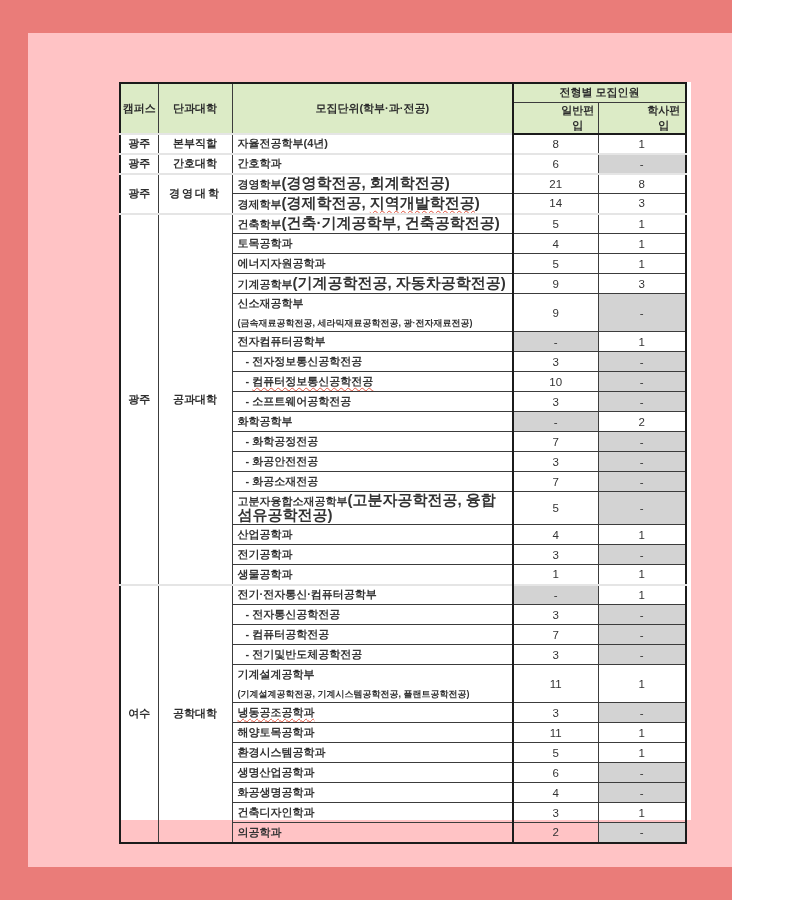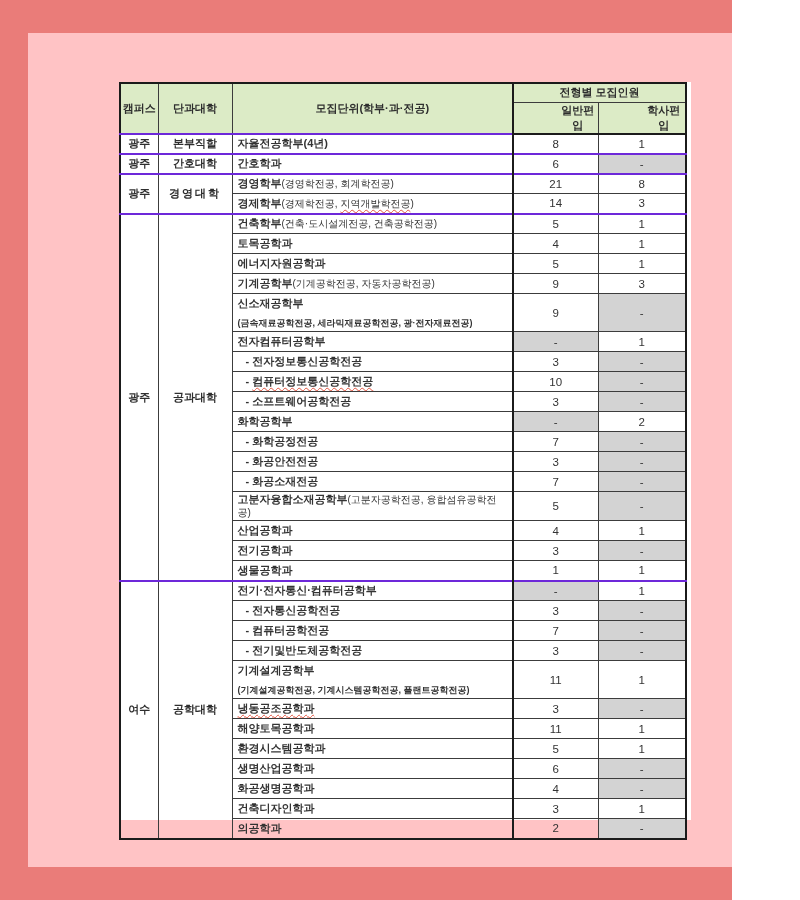--- a/index.html
+++ b/index.html
@@ -27,29 +27,29 @@
   .adm th, .adm td { border:1px solid #3c3c3c; padding:0; overflow:hidden; }
   .adm thead th {
     background:var(--header-bg,#dcebc6);
     font-size:11px; font-weight:700; text-align:center; color:#2e2e2e;
   }
   .adm thead tr.h1 { height:19px; }
   .adm thead tr.h2 { height:18px; }
   .adm thead tr.h2 th { border-bottom:2px solid #1b1b1b;padding-left:44px; }
   .adm tbody tr { height:20px; }
   .adm tbody tr.tall { height:38px; }
-  .adm tbody tr.group-start td { border-top:2px solid #6d28d9; }
+  .adm tbody tr.group-start td { border-top:2px solid #e5e5e5; }
   .cg { border-left:2px solid #1b1b1b !important; }
   .campus-cell, .college-cell {
     text-align:center; font-size:11px; font-weight:700; color:#2e2e2e;
   }
   .college-cell.spread { letter-spacing:2px; }
   td.unit { font-size:11px; font-weight:600; padding:1px 3px 1px 5px; line-height:13px; }
   td.unit.ind { padding-left:13px; }
-  td.unit .paren { font-size:10px; font-weight:400; }
+  td.unit .paren { font-size:15px; font-weight:700; }
   td.unit .l2 { font-size:9px; font-weight:600; line-height:10px; margin-top:8px; }
   .squig {
     text-decoration:underline;
     text-decoration-style:wavy;
     text-decoration-color:var(--spell-underline,#e2543f);
     text-decoration-thickness:1px;
     text-underline-offset:2px;
     text-decoration-skip-ink:none;
   }
   td.num { text-align:center; font-size:11.5px; font-weight:400; color:#333; }
@@ -114,21 +114,21 @@
           <td class="unit">
             <div class="l1"><span class="mainp">경제학부</span><span class="paren">(경제학전공, </span><span class="paren squig">지역개발학전공</span><span class="paren">)</span></div>
           </td>
           <td class="num cg ">14</td>
           <td class="num ">3</td>
         </tr>
         <tr class="group-start">
           <td class="campus-cell" rowspan="17">광주</td>
           <td class="college-cell" rowspan="17">공과대학</td>
           <td class="unit">
-            <div class="l1"><span class="mainp">건축학부</span><span class="paren">(건축·도시설계전공, 건축공학전공)</span></div>
+            <div class="l1"><span class="mainp">건축학부</span><span class="paren">(건축·기계공학부, 건축공학전공)</span></div>
           </td>
           <td class="num cg ">5</td>
           <td class="num ">1</td>
         </tr>
         <tr>
           <td class="unit">
             <div class="l1"><span class="mainp">토목공학과</span></div>
           </td>
           <td class="num cg ">4</td>
           <td class="num ">1</td>

